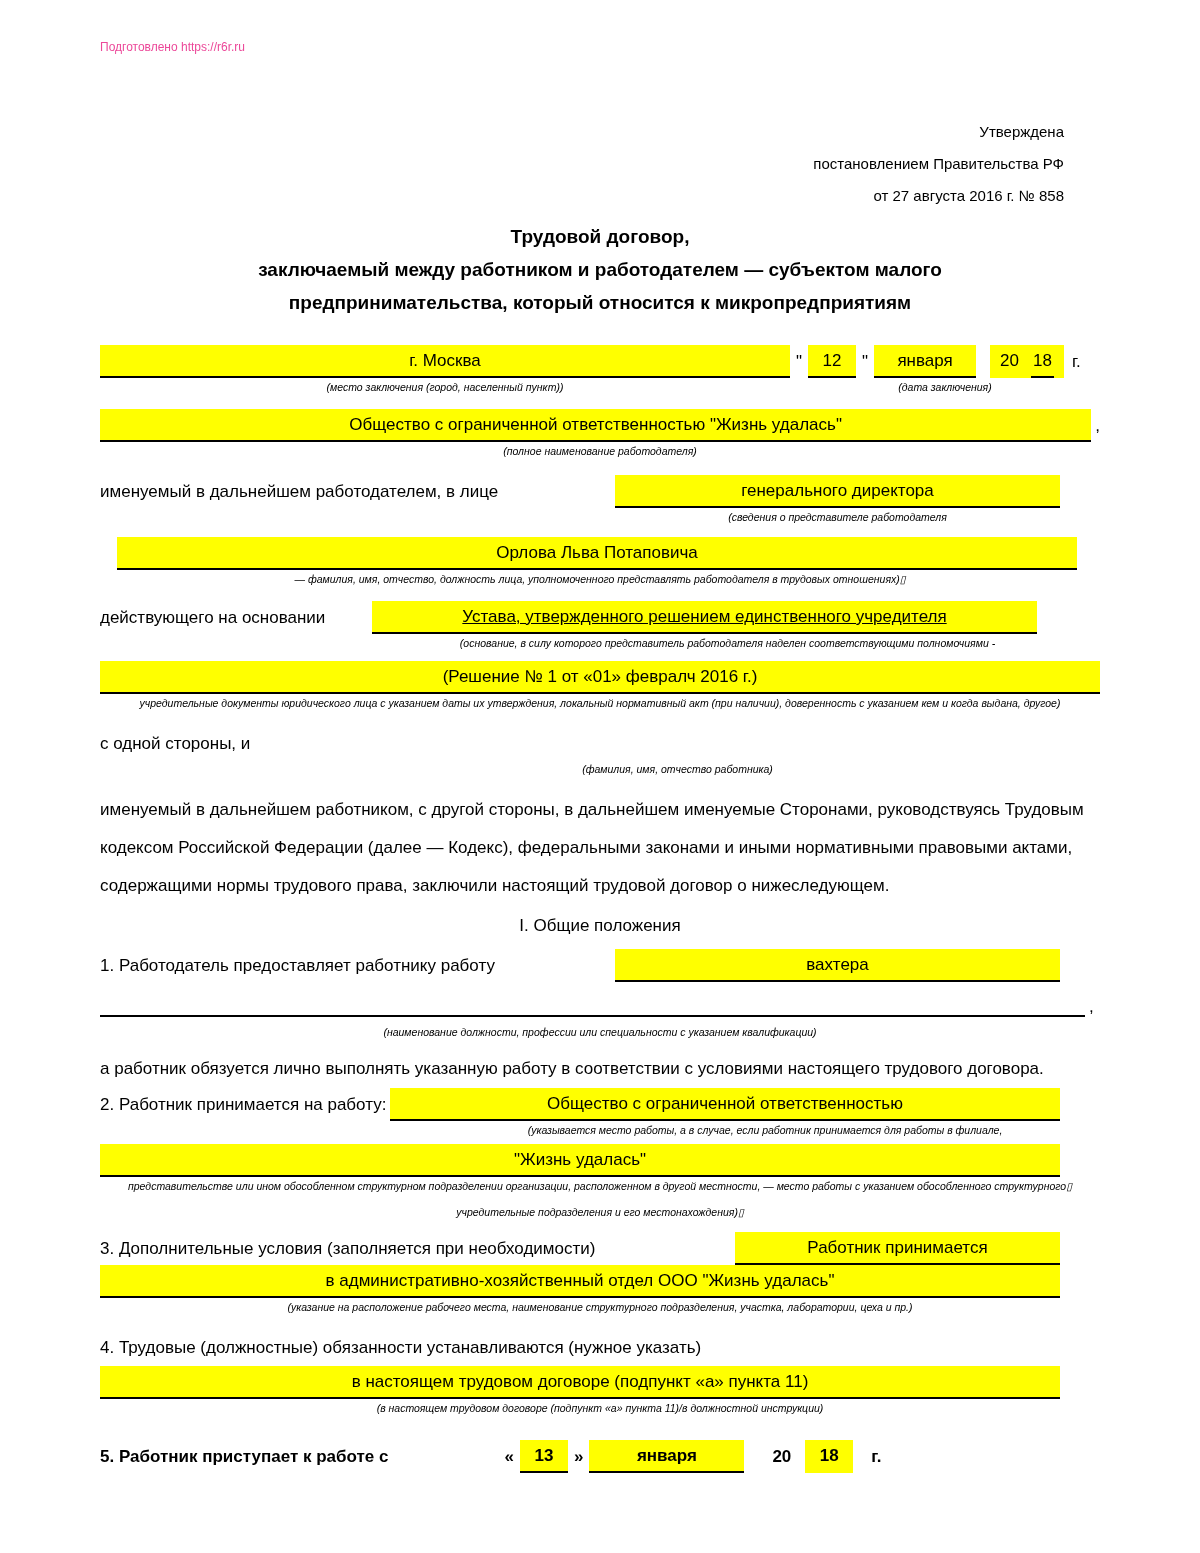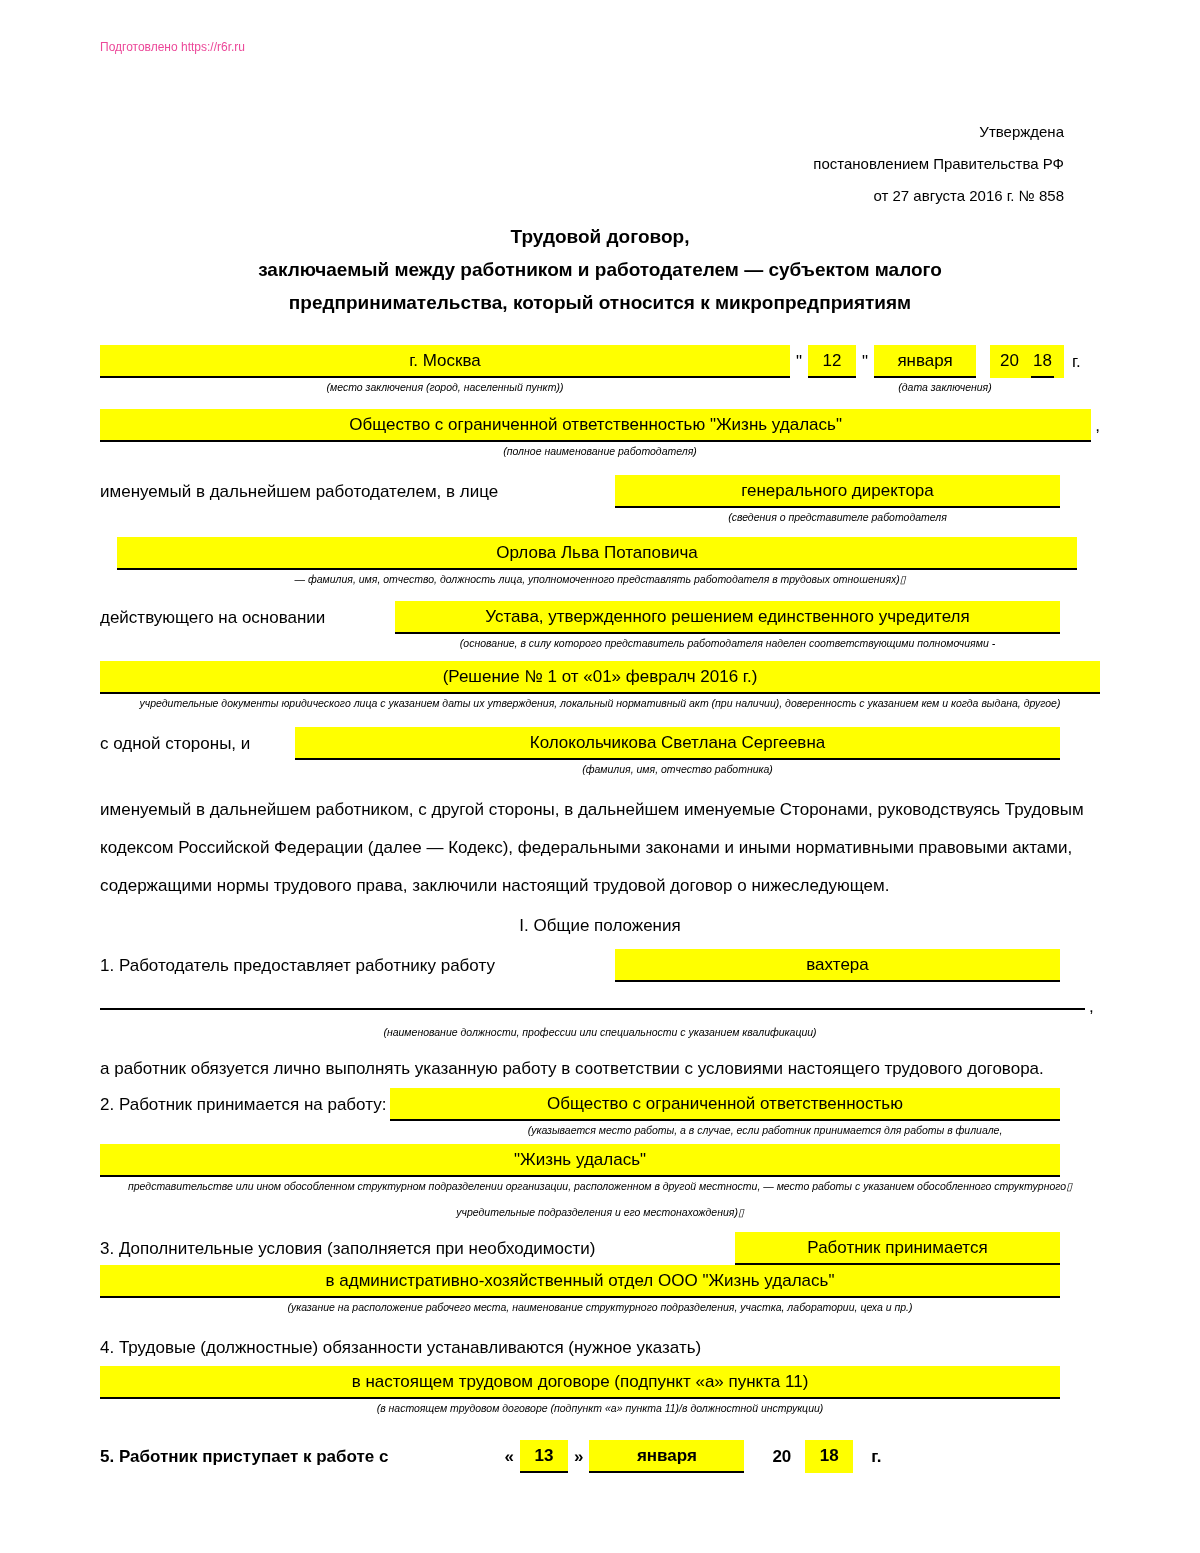--- a/index.html
+++ b/index.html
@@ -11,21 +11,21 @@
   .content { padding:0 100px; }
 
   .prepared { padding:40px 0 0 100px; font-size:12px; color:#ec4899; }
 
   .approval { margin-top:62px; padding-right:136px; text-align:right;
               font-size:15px; line-height:32px; }
 
   .title { margin-top:8px; text-align:center; font-weight:bold;
            font-size:19px; line-height:33px; padding:0 100px; }
 
-  .row { display:flex; align-items:flex-start; }
+  .row { display:flex; align-items:center; }
   .caprow { display:flex; }
   .cap { font-size:10.5px; text-align:center; line-height:15px; margin-top:2px;font-style:italic; }
   .spacer { flex:none; }
 
   .field {
     background:#ffff00; border-bottom:2px solid #000;
     text-align:center; font-size:17px; height:33px; line-height:31px;
     white-space:nowrap; overflow:hidden;
   }
   .nounder { border-bottom:none; }
@@ -95,35 +95,34 @@
       <div class="cap" style="width:445px;">(сведения о представителе работодателя</div>
     </div>
 
     <div class="row" style="margin-top:12px;margin-left:17px;">
       <div class="field" style="width:960px;">Орлова Льва Потаповича</div>
     </div>
     <div class="cap">— фамилия, имя, отчество, должность лица, уполномоченного представлять работодателя в трудовых отношениях)▯</div>
 
     <div class="row" style="margin-top:14px;">
       <span class="lbl">действующего на основании</span>
-      <div class="field" style="width:665px; margin-left:auto; margin-right:40px;">Устава, утвержденного решением единственного учредителя</div>
+      <div class="field" style="width:665px; margin-left:auto; margin-right:63px;text-decoration:underline;">Устава, утвержденного решением единственного учредителя</div>
     </div>
     <div class="caprow">
       <div class="spacer" style="width:295px;"></div>
       <div class="cap" style="width:665px;">(основание, в силу которого представитель работодателя наделен соответствующими полномочиями -</div>
     </div>
 
     <div class="row" style="margin-top:10px;">
       <div class="field" style="width:1109px;">(Решение № 1 от «01» февралч 2016 г.)</div>
     </div>
     <div class="cap">учредительные документы юридического лица с указанием даты их утверждения, локальный нормативный акт (при наличии), доверенность с указанием кем и когда выдана, другое)</div>
 
     <div class="row" style="margin-top:16px;">
       <span class="lbl">с одной стороны, и</span>
-      <div class="field" style="width:765px; margin-left:auto; margin-right:40px;">Колокольчикова Светлана Сергеевна</div>
     </div>
     <div class="caprow">
       <div class="spacer" style="width:195px;"></div>
       <div class="cap" style="width:765px;">(фамилия, имя, отчество работника)</div>
     </div>
 
     <p class="body-text" style="margin-top:14px; width:985px;">именуемый в дальнейшем работником, с другой стороны, в дальнейшем именуемые Сторонами, руководствуясь Трудовым кодексом Российской Федерации (далее — Кодекс), федеральными законами и иными нормативными правовыми актами, содержащими нормы трудового права, заключили настоящий трудовой договор о нижеследующем.</p>
 
     <div class="sec-head body-text" style="margin-top:2px;">I. Общие положения</div>
 

